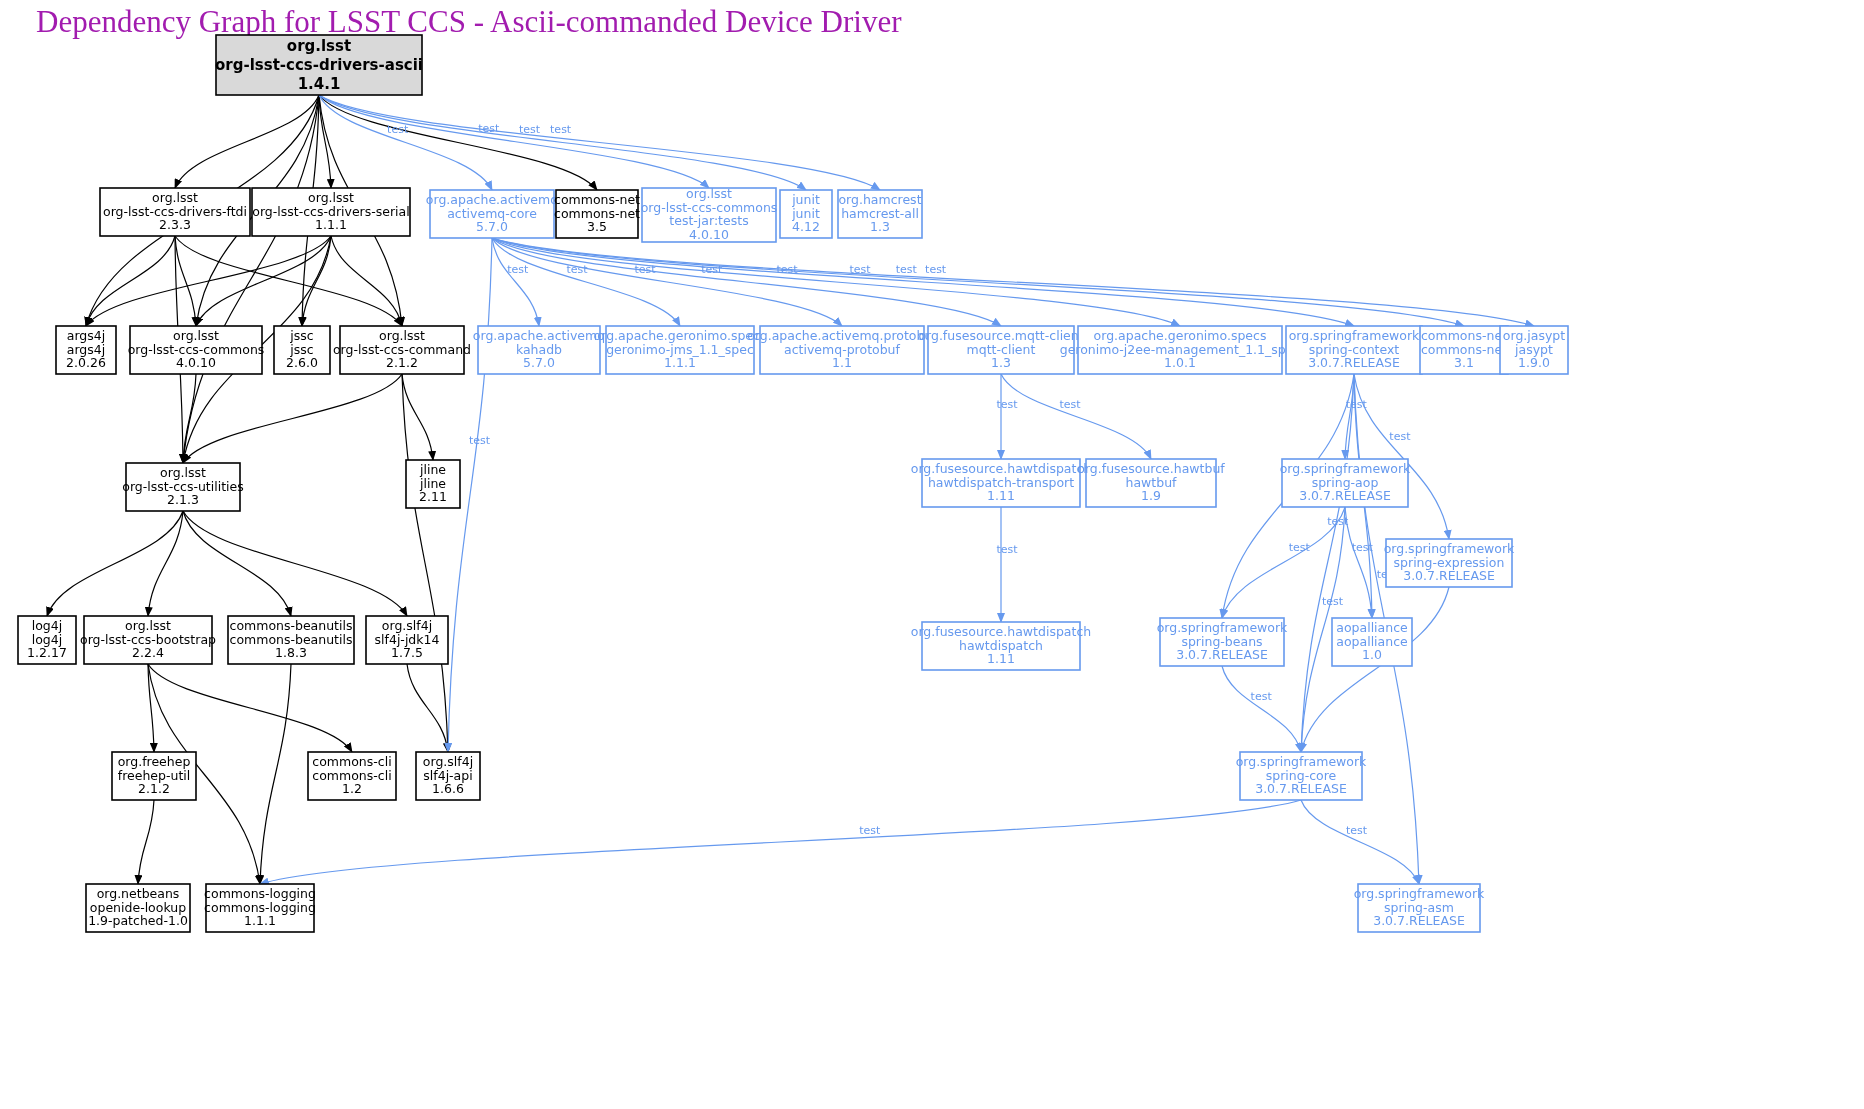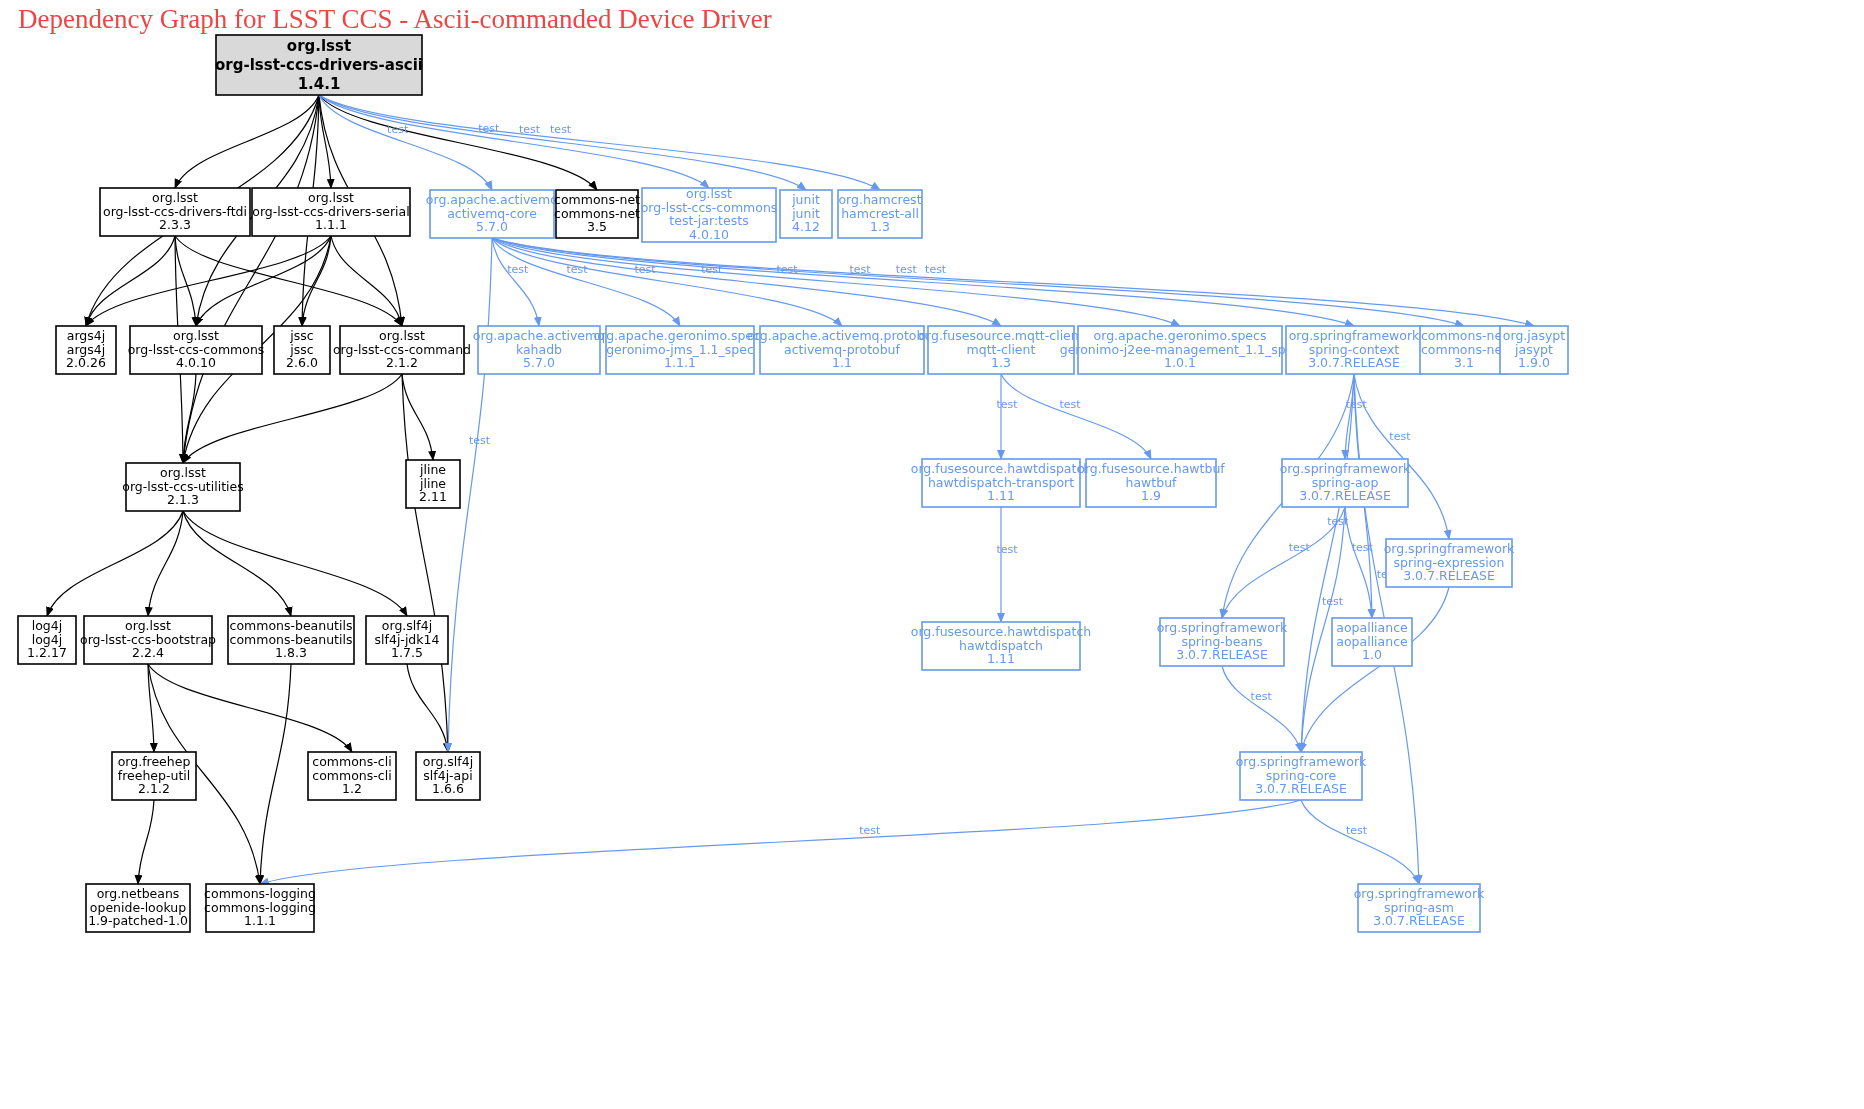--- a/index.html
+++ b/index.html
@@ -1,21 +1,21 @@
 <!DOCTYPE html>
 <html><head>
 <meta charset="utf-8">
 <style>
   html,body{margin:0;padding:0;background:#ffffff;}
   body{width:1864px;height:1109px;font-family:"Liberation Sans",sans-serif;overflow:hidden;}
   #stage{position:relative;width:1864px;height:1109px;}
   #title{
-    position:absolute;left:18px;top:4px;
+    position:absolute;left:36px;top:4px;
     font-family:"Liberation Serif",serif;
-    font-size:27px;color:#ef4444;white-space:nowrap;
+    font-size:31px;color:#a21caf;white-space:nowrap;
   }
   svg{position:absolute;left:0;top:0;}
   .nlabel{font-family:"DejaVu Sans","Liberation Sans",sans-serif;font-size:12.5px;text-anchor:middle;dominant-baseline:middle;}
   .nlabel.compile{fill:#000000;}
   .nlabel.test{fill:#6699ee;}
   .elabel{font-family:"DejaVu Sans","Liberation Sans",sans-serif;font-size:11px;fill:#6699ee;text-anchor:middle;}
   .box-compile{fill:#ffffff;stroke:#000000;stroke-width:1.6;}
   .box-test{fill:#ffffff;stroke:#6699ee;stroke-width:1.6;}
   .box-root{fill:#d9d9d9;stroke:#000000;stroke-width:1.6;}
   .edge-compile{fill:none;stroke:#000000;stroke-width:1.2;}

